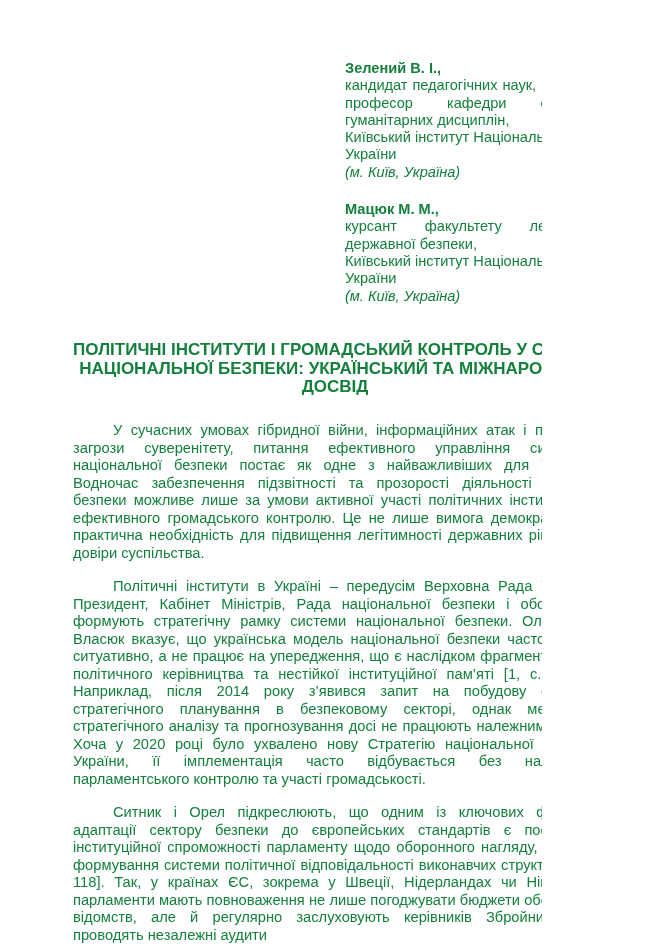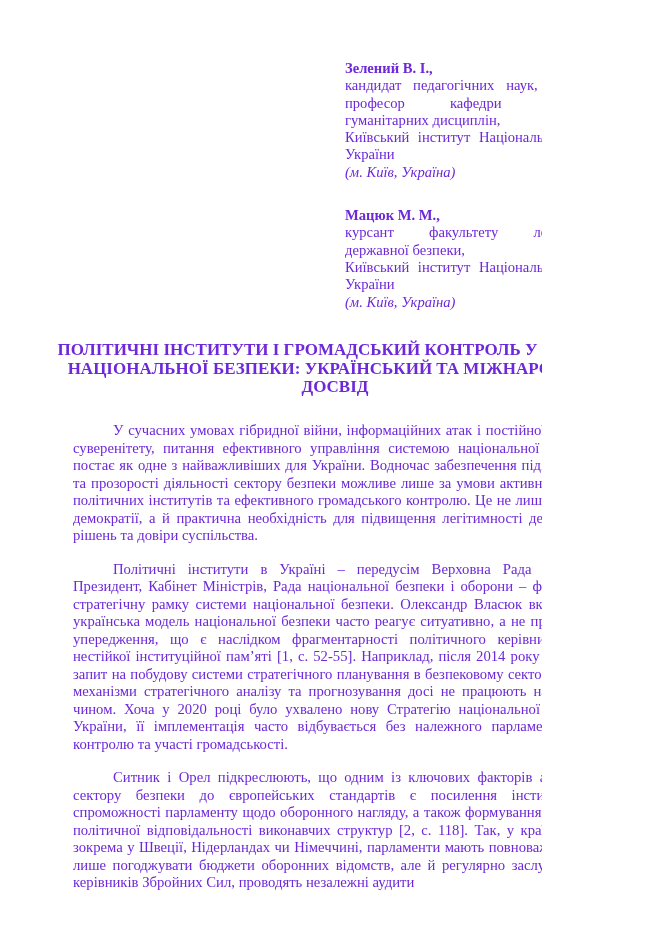--- a/index.html
+++ b/index.html
@@ -5,37 +5,37 @@
   html, body {
     margin: 0;
     padding: 0;
     background: #ffffff;
   }
   .page {
     position: relative;
     width: 542px;
     height: 947px;
     background: #ffffff;
-    color: #6d28d9;
-    font-family: Liberation Serif, serif;
+    color: #15803d;
+    font-family: Liberation Sans, sans-serif;
     overflow: hidden;
   }
   .author-col {
     position: absolute;
     left: 345px;
     top: 60px;
     width: 268px;
   }
   .author-block {
     font-size: 14.6px;
     line-height: 17.3px;
     text-align: justify;
   }
   .author-block.second {
-    margin-top: 26px;
+    margin-top: 20px;
   }
   .author-name {
     font-weight: bold;
     text-align: left;
   }
   .author-location {
     font-style: italic;
     text-align: left;
   }
   .article-title {

